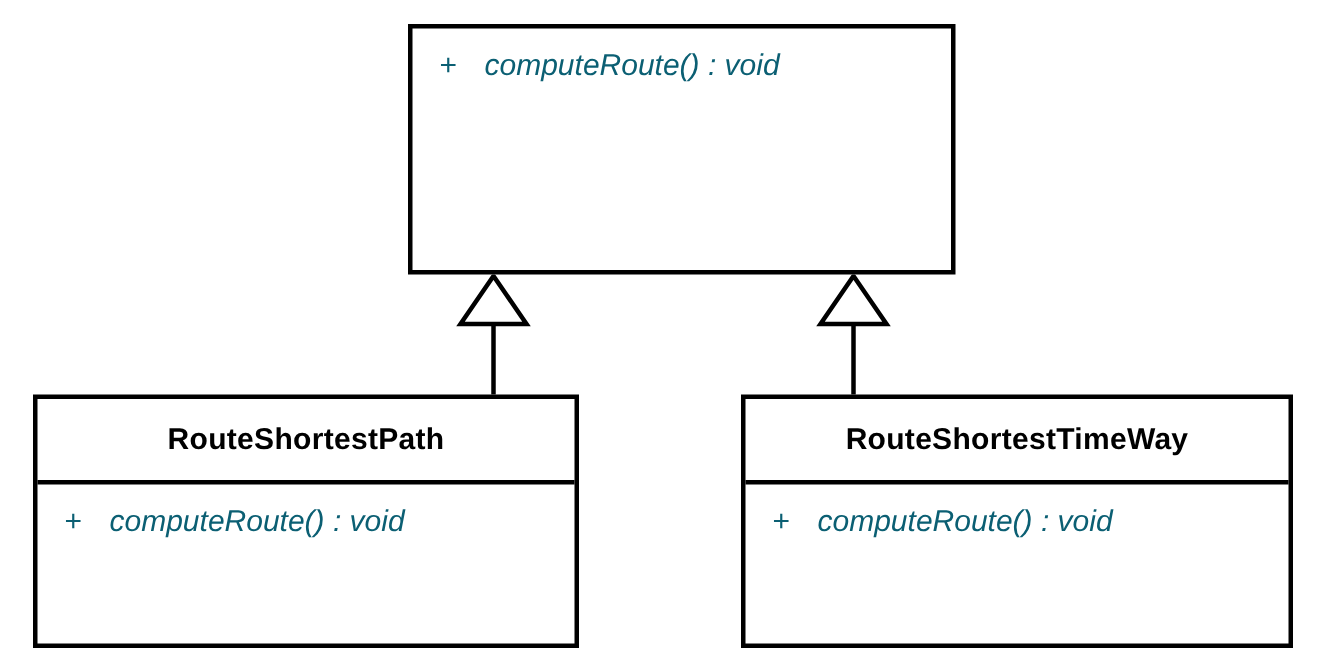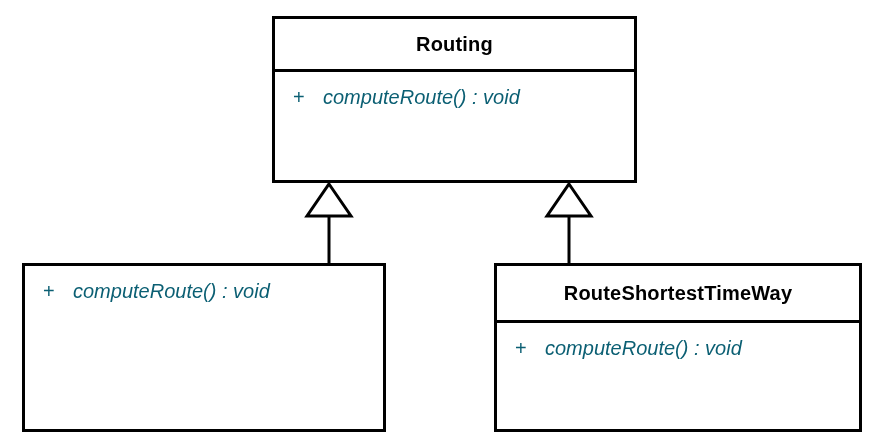--- a/index.html
+++ b/index.html
@@ -81,32 +81,32 @@
       <polygon points="329,184 351,216 307,216" fill="#ffffff" stroke="#000000" stroke-width="3" stroke-linejoin="miter"></polygon>
     </g>
 
     <g>
       <line x1="569" y1="216" x2="569" y2="264" stroke="#000000" stroke-width="3"></line>
       <polygon points="569,184 591,216 547,216" fill="#ffffff" stroke="#000000" stroke-width="3" stroke-linejoin="miter"></polygon>
     </g>
   </svg>
 
   <div class="uml-class" style="left:272px; top:16px; width:365px; height:167px;">
-    <div class="uml-class-name-compartment" style="height:53px;">
-      <span class="uml-class-name">Routing</span>
-    </div>
     <div class="uml-members-compartment">
       <div class="uml-member-row">
         <span class="uml-member-visibility">+</span>
         <span class="uml-member-signature">computeRoute() : void</span>
       </div>
     </div>
   </div>
 
   <div class="uml-class" style="left:22px; top:263px; width:364px; height:169px;">
+    <div class="uml-class-name-compartment" style="height:57px;">
+      <span class="uml-class-name">RouteShortestPath</span>
+    </div>
     <div class="uml-members-compartment">
       <div class="uml-member-row">
         <span class="uml-member-visibility">+</span>
         <span class="uml-member-signature">computeRoute() : void</span>
       </div>
     </div>
   </div>
 
   <div class="uml-class" style="left:494px; top:263px; width:368px; height:169px;">
     <div class="uml-class-name-compartment" style="height:57px;">

